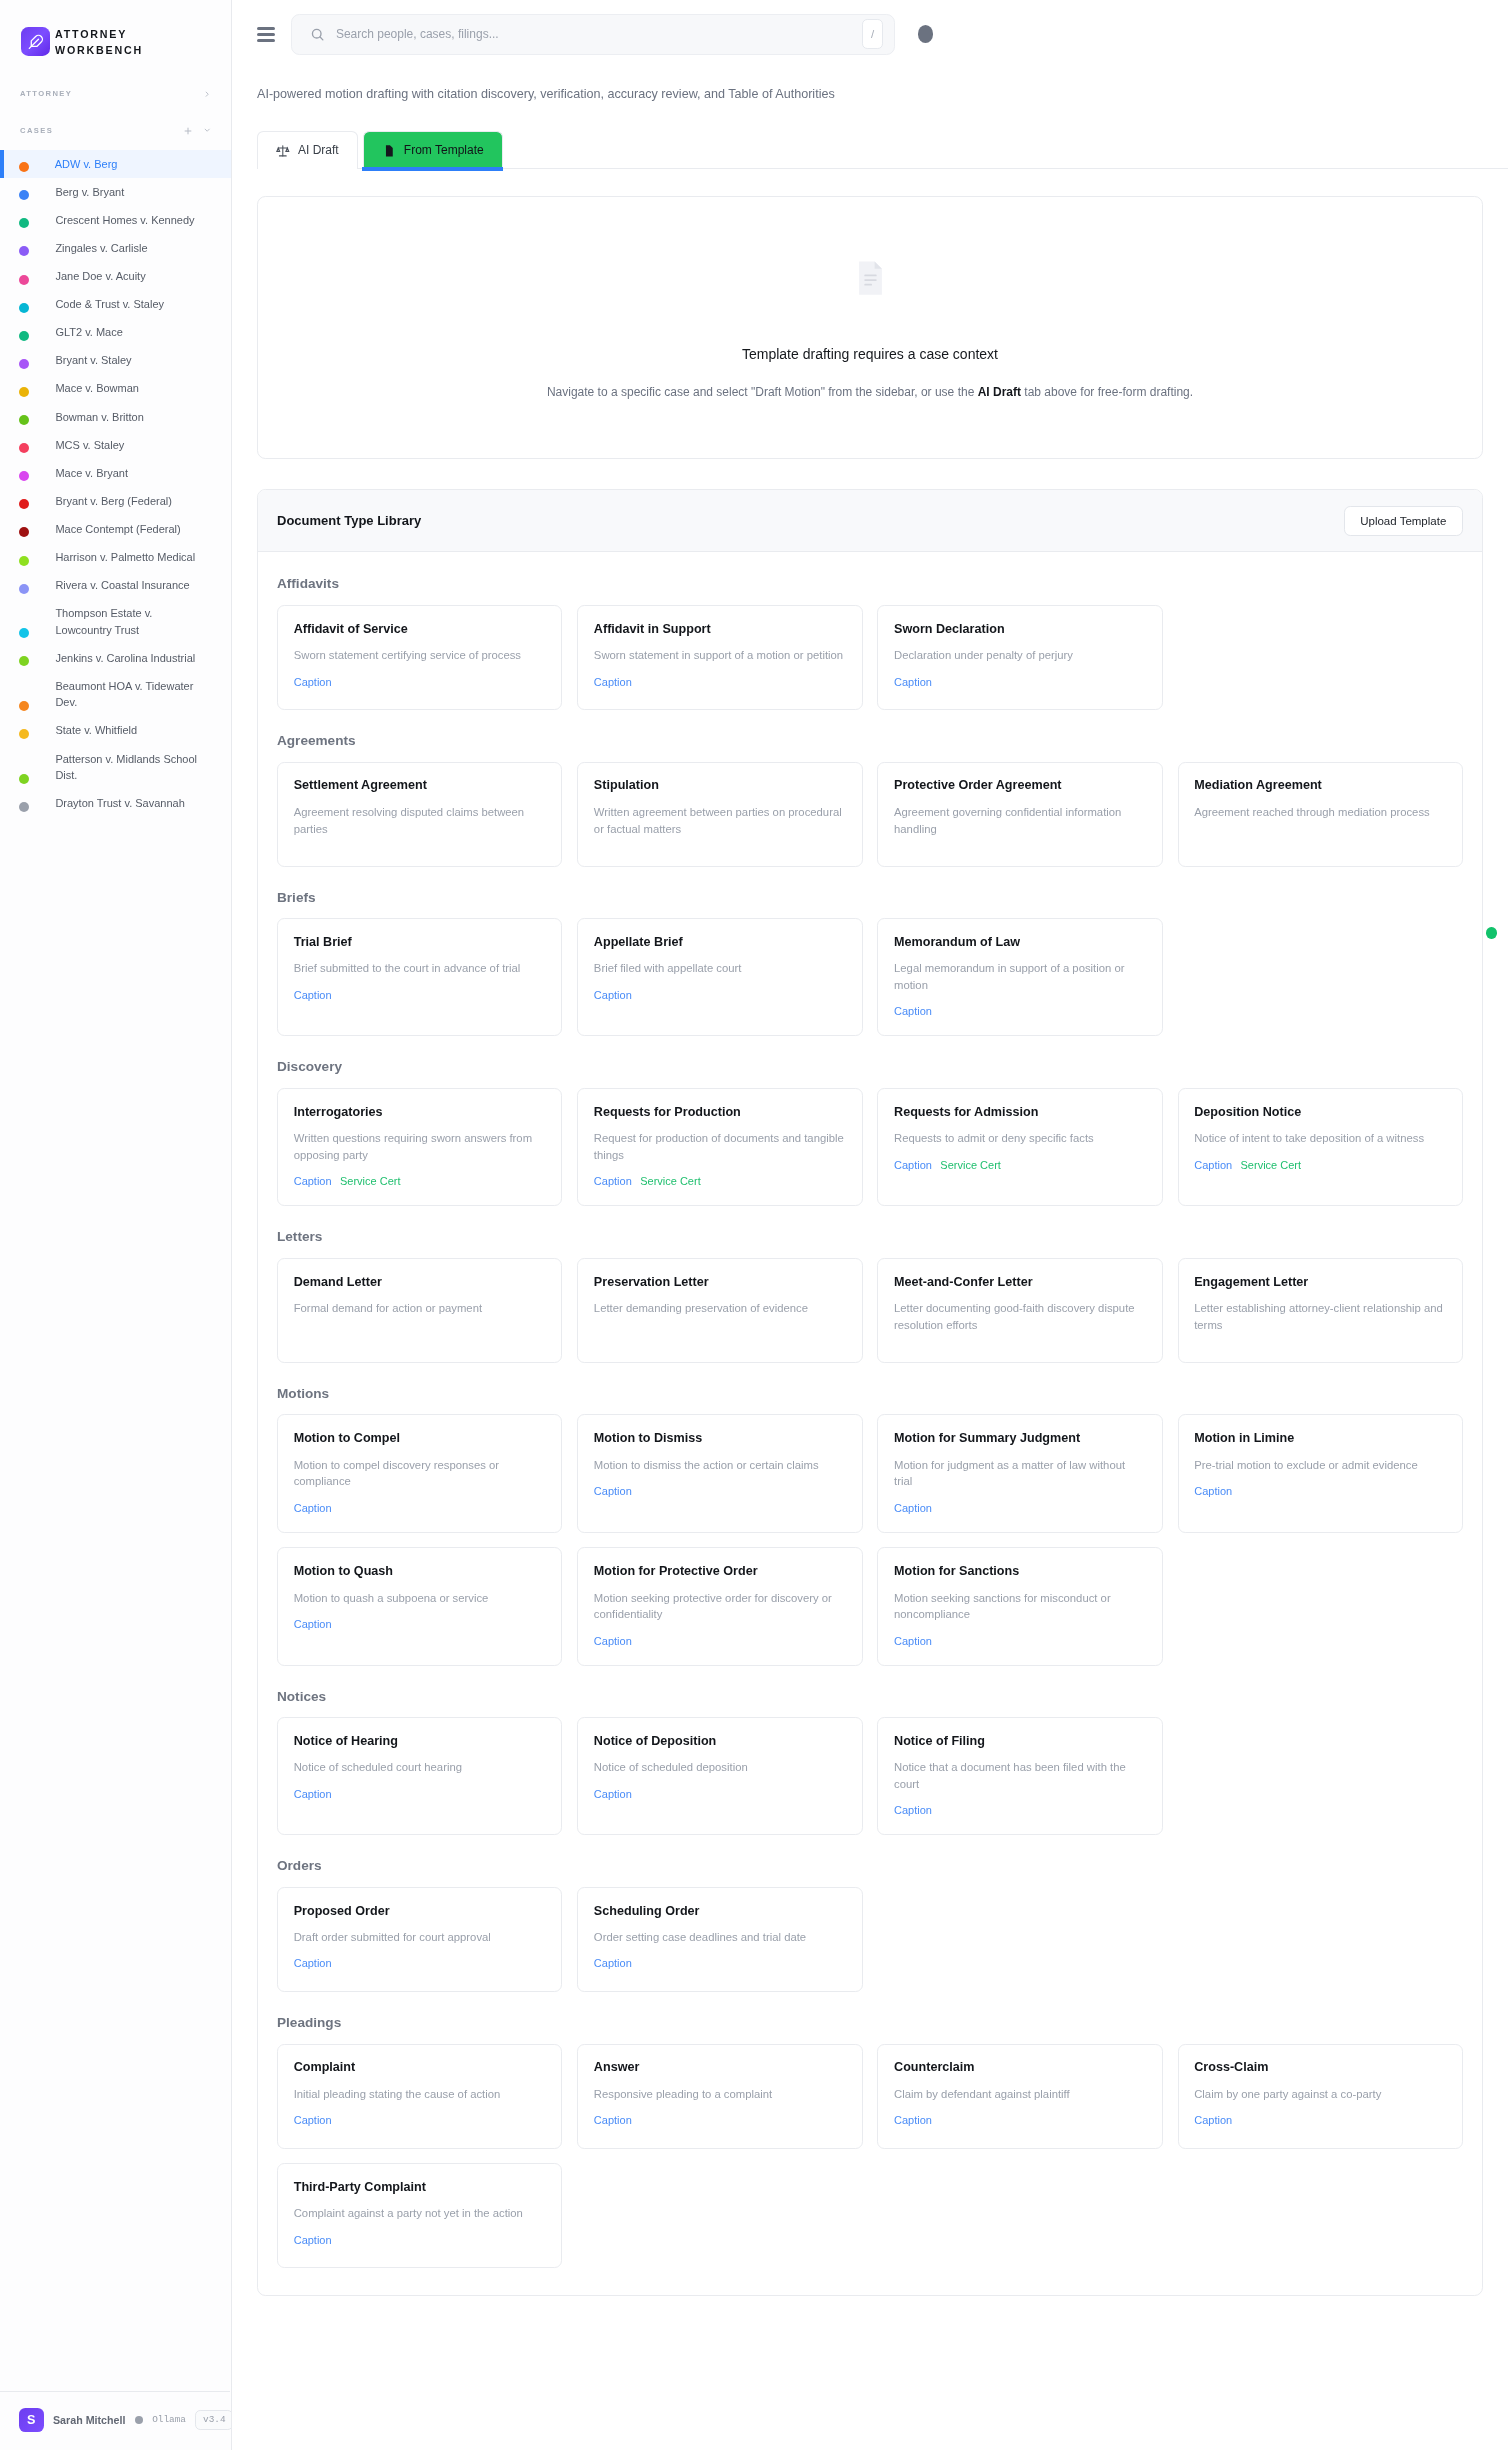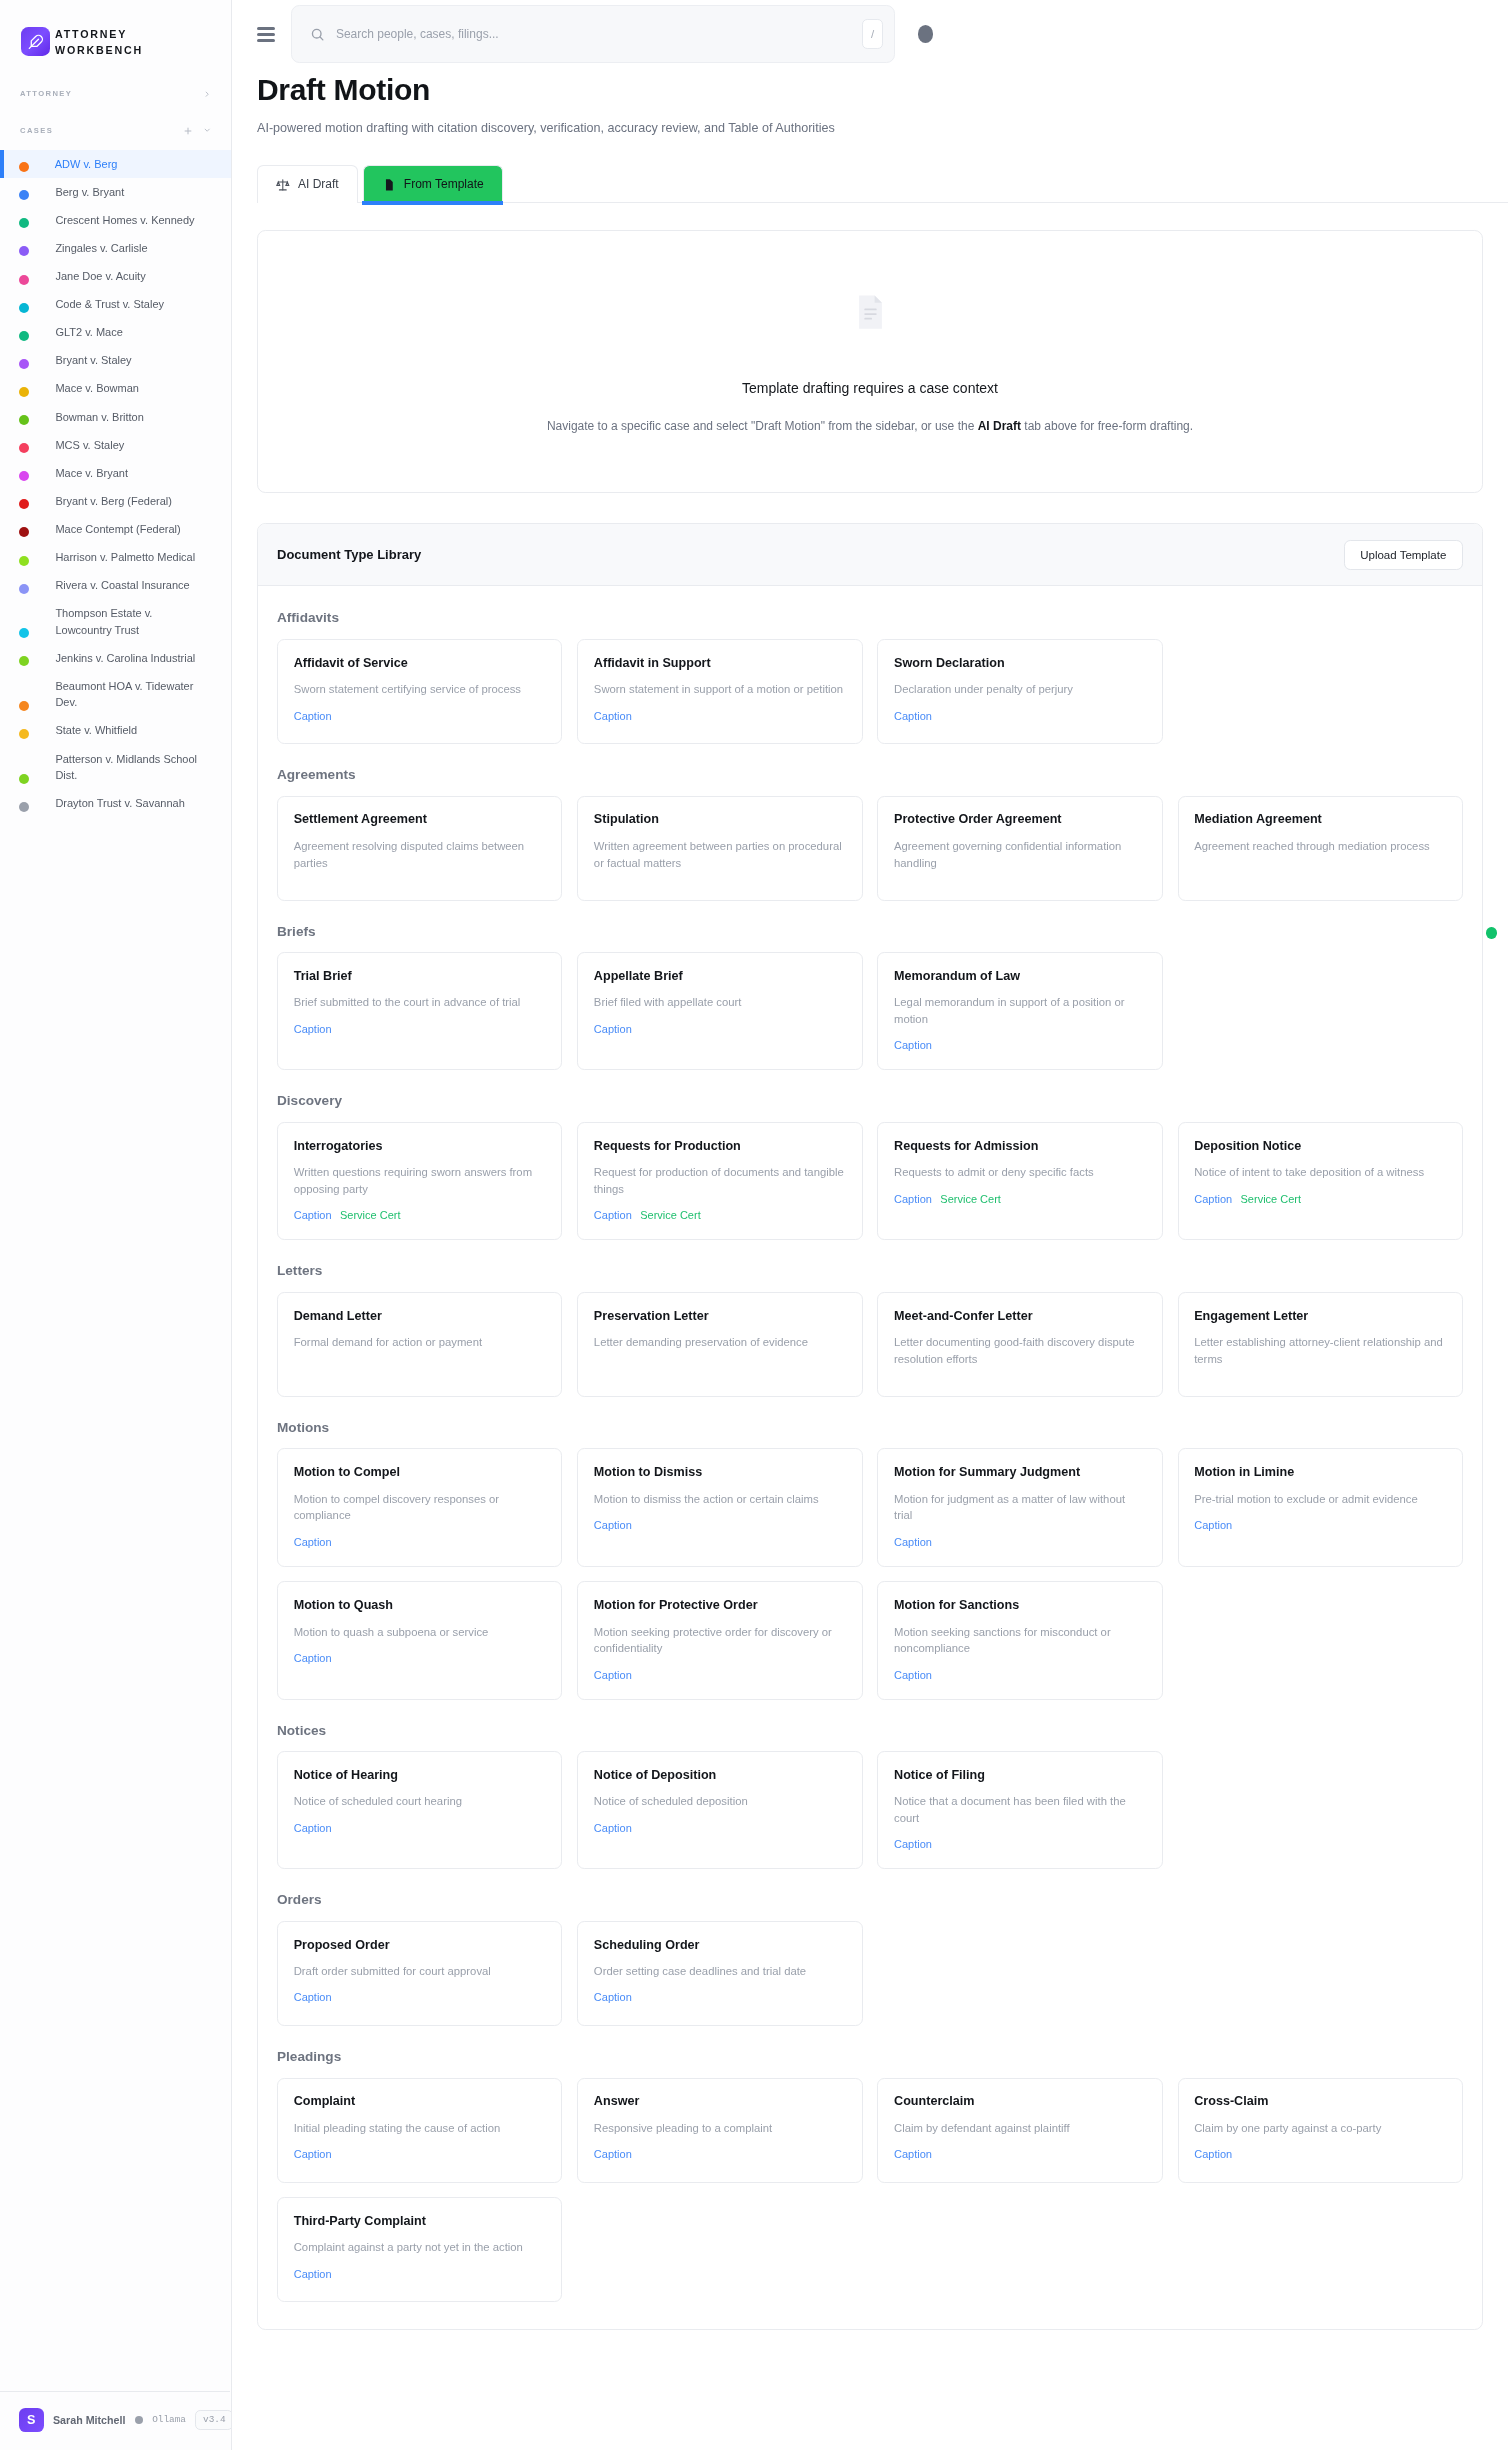--- a/index.html
+++ b/index.html
@@ -92,21 +92,21 @@
     display: flex; align-items: center; gap: 15.7px;
     padding: 14.7px 21px 0 25px; height: 54px;
   }
   .hamburger { width: 18px; height: 14.7px; display: flex; flex-direction: column; justify-content: space-between; cursor: pointer; }
   .hamburger span { display: block; height: 2.6px; border-radius: 1.6px; background: #6b7280; }
   .hamburger span:nth-child(1){ width: 18px; }
   .hamburger span:nth-child(2){ width: 18px; }
   .hamburger span:nth-child(3){ width: 18px; }
 
   .search-wrap {
-    flex: 0 0 604px; height: 58px;
+    flex: 0 0 604px; height: 41px;
     background: #f7f8fa; border: 1.6px solid #eceef2; border-radius: 8.4px;
     display: flex; align-items: center; gap: 11.5px; padding: 0 10.5px 0 18px;
   }
   .search-icon { width: 14.7px; height: 14.7px; flex: 0 0 14.7px; color: #9aa0ab; }
   .search-input {
     flex: 1 1 auto; border: none; outline: none; background: transparent;
     font-size: 12px; color: #6b7280; font-family: "Liberation Sans", sans-serif;
   }
   .search-input::placeholder { color: #9ba1ac; }
   .slash-key {
@@ -345,21 +345,20 @@
               <line x1="16.5" y1="16.5" x2="21" y2="21"></line>
             </svg>
         </span>
         <input class="search-input" type="text" placeholder="Search people, cases, filings..." style="">
         <span class="slash-key">/</span>
       </div>
       <div class="topbar-avatar"></div>
     </div>
 
     <div class="page-head">
-      <h1 class="page-title">Draft Motion</h1>
       <p class="page-sub">AI-powered motion drafting with citation discovery, verification, accuracy review, and Table of Authorities</p>
     </div>
 
     <div class="tabs" id="tab-bar">
         <div class="tab">
           <span class="tab-ico">
             <svg viewBox="0 0 24 24" fill="none" stroke="#4b515b" stroke-width="1.9" stroke-linecap="round">
               <line x1="12" y1="3" x2="12" y2="21"></line>
               <line x1="6" y1="21" x2="18" y2="21"></line>
               <line x1="4" y1="7" x2="20" y2="7"></line>

